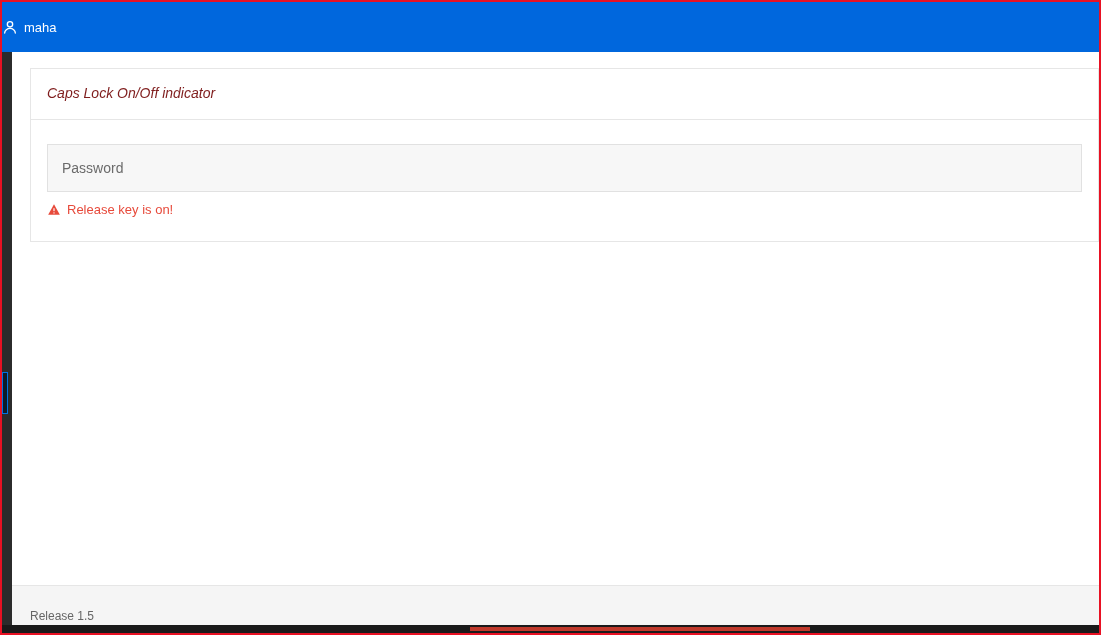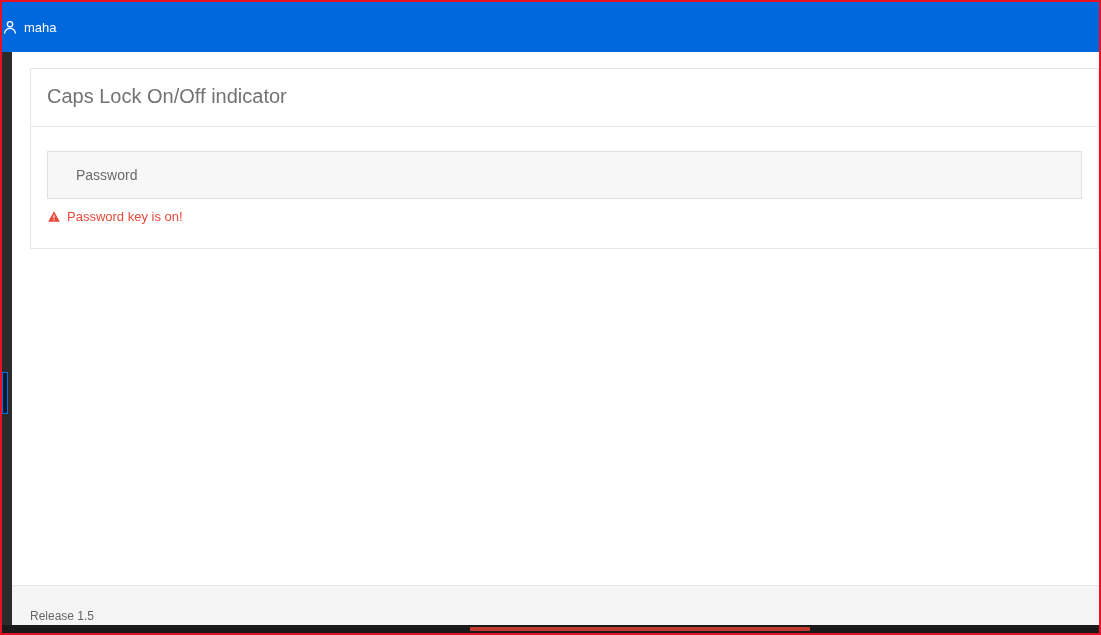--- a/index.html
+++ b/index.html
@@ -72,33 +72,34 @@
     .card {
       border: 1px solid #e6e6e6;
       background: #ffffff;
       margin-right: 0;
     }
     .card-header {
       padding: 16px 16px 18px 16px;
       border-bottom: 1px solid #e6e6e6;
     }
     .card-title {
-      font-size: 20px;
+      font-size: 14px;
       font-weight: 400;
-      color: #737373;
+      color: #7f1d1d;
+      font-style: italic;
     }
     .card-body {
       padding: 24px 16px 24px 16px;
     }
     .password-input {
       width: 100%;
       height: 48px;
       border: 1px solid #e1e1e1;
       background: #f7f7f7;
-      padding: 0 28px;
+      padding: 0 14px;
       font-size: 14px;
       color: #6b6b6b;
       outline: none;
     }
     .password-input::placeholder {
       color: #6b6b6b;
     }
     .warning {
       display: flex;
       align-items: center;
@@ -171,21 +172,21 @@
     <div class="card-body">
       <input type="password" class="password-input" placeholder="Password" style="">
       <div class="warning">
         <span class="warning-icon">
           <svg viewBox="0 0 24 24" fill="#e74a3b">
             <path d="M12 2 L22 20 L2 20 Z"></path>
             <rect x="11" y="9" width="2" height="5" fill="#ffffff"></rect>
             <rect x="11" y="16" width="2" height="2" fill="#ffffff"></rect>
           </svg>
         </span>
-        <span>Password key is on!</span>
+        <span>Release key is on!</span>
       </div>
     </div>
   </div>
 </div>
 
 <div class="footer">
   <span>Release 1.5</span>
 </div>
 
 <div class="bottom-strip"></div>

